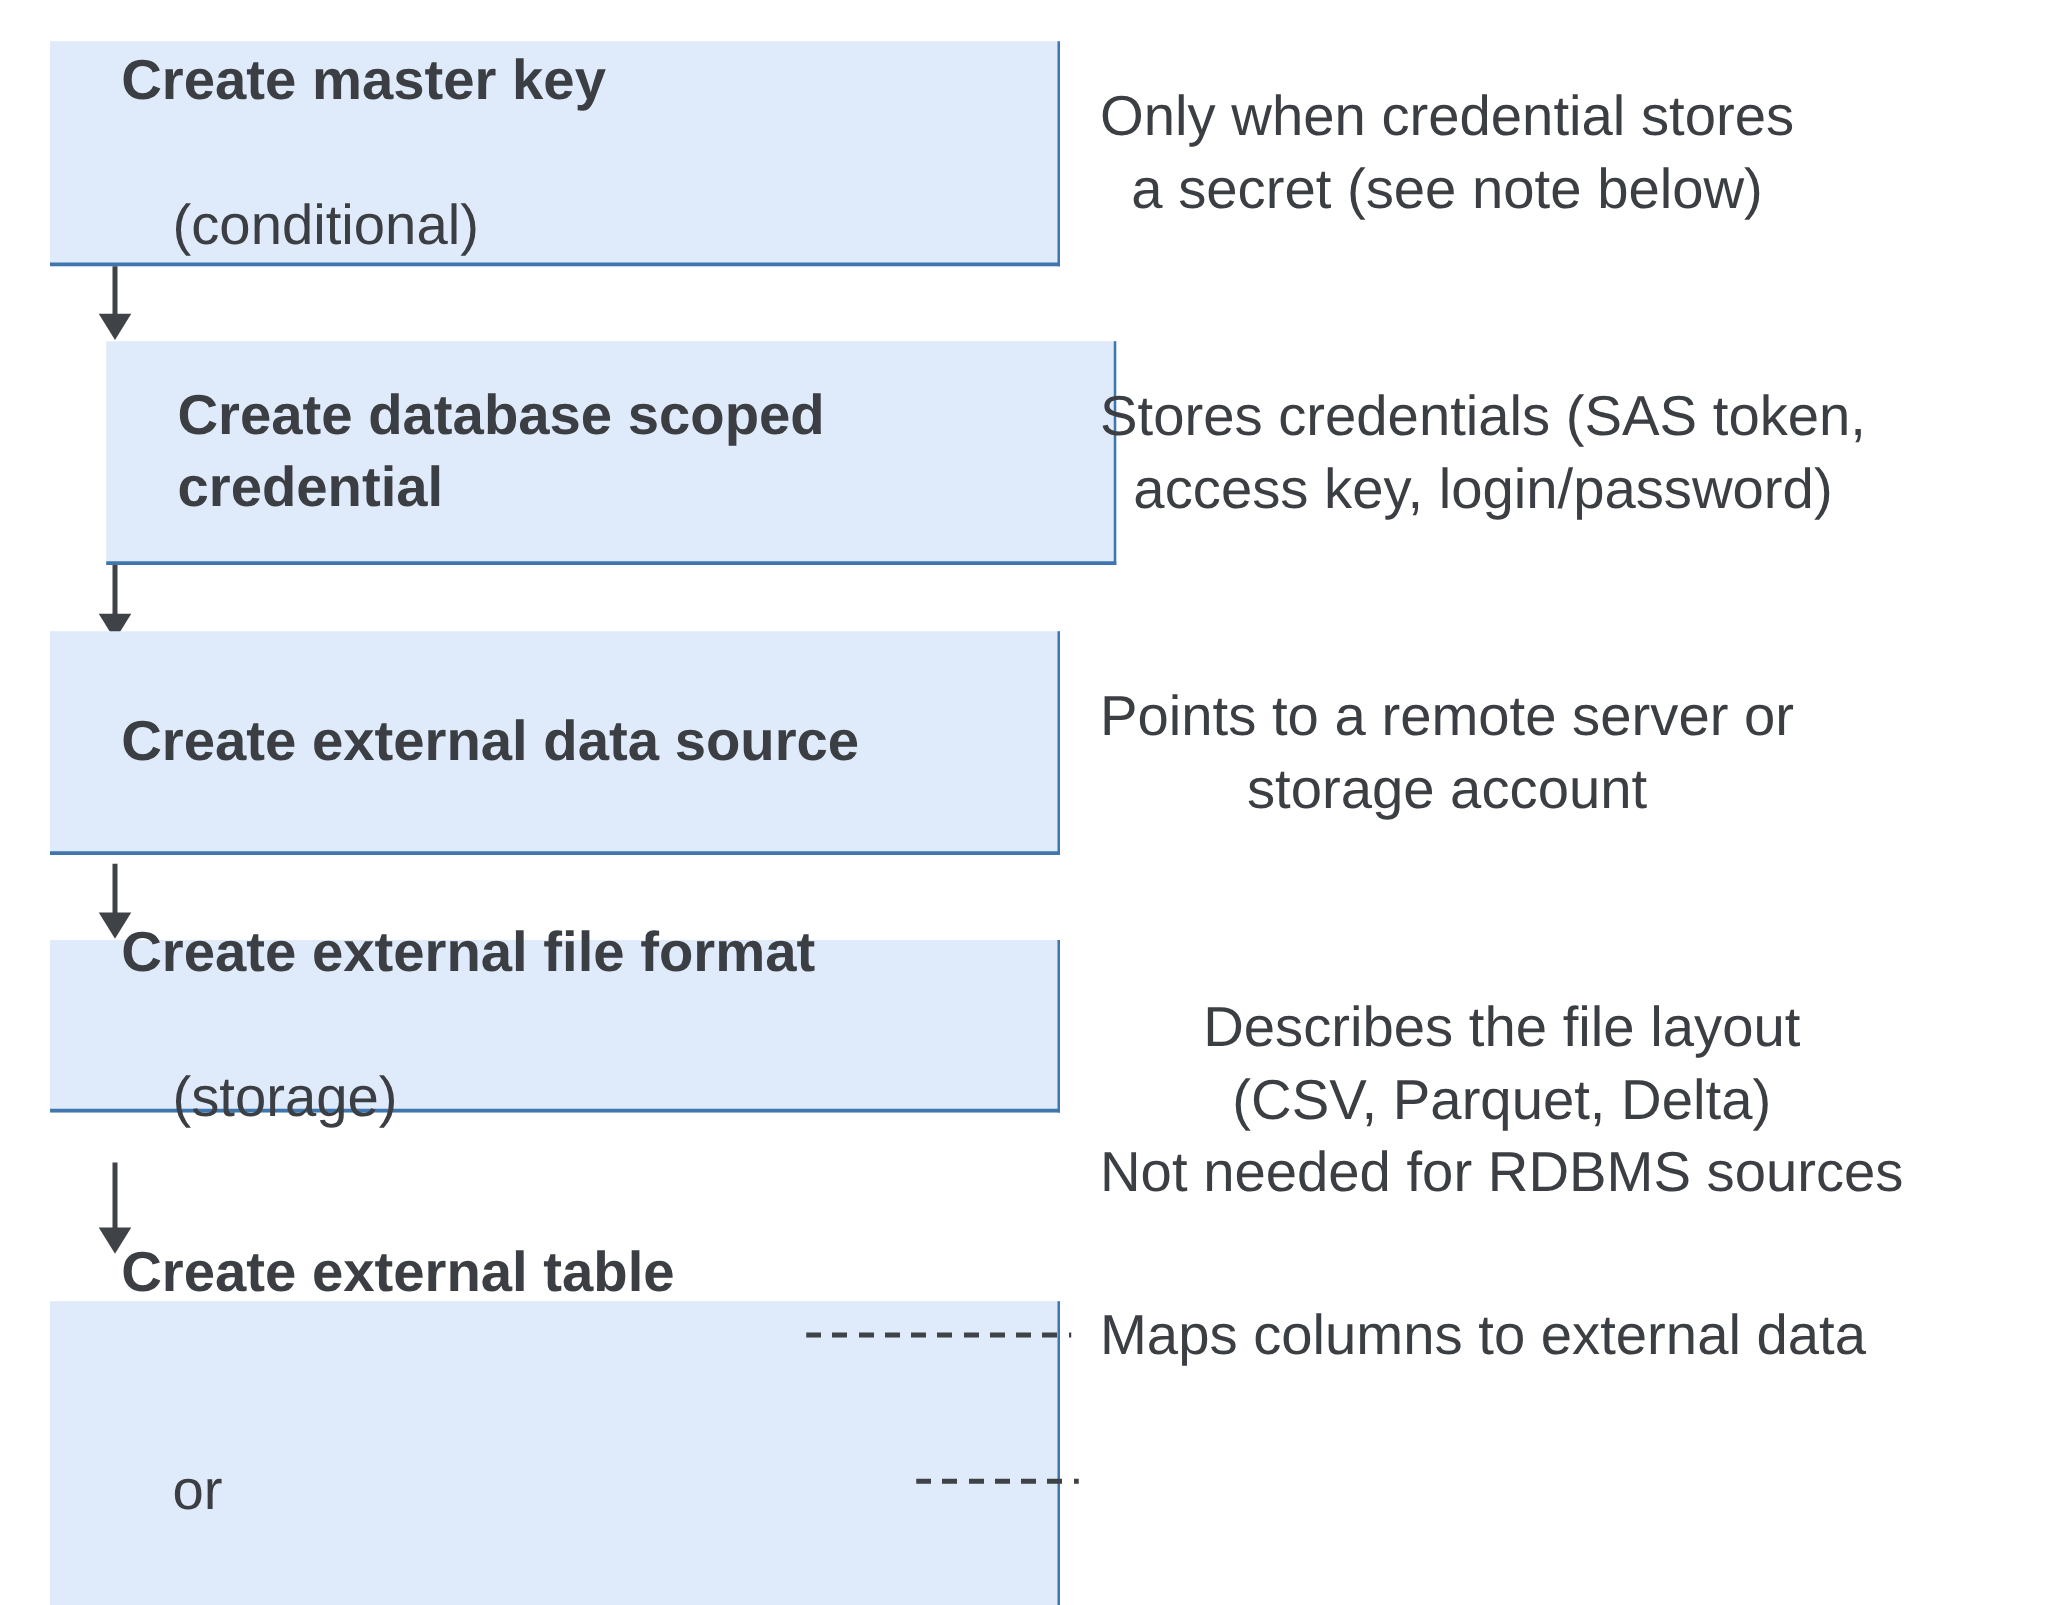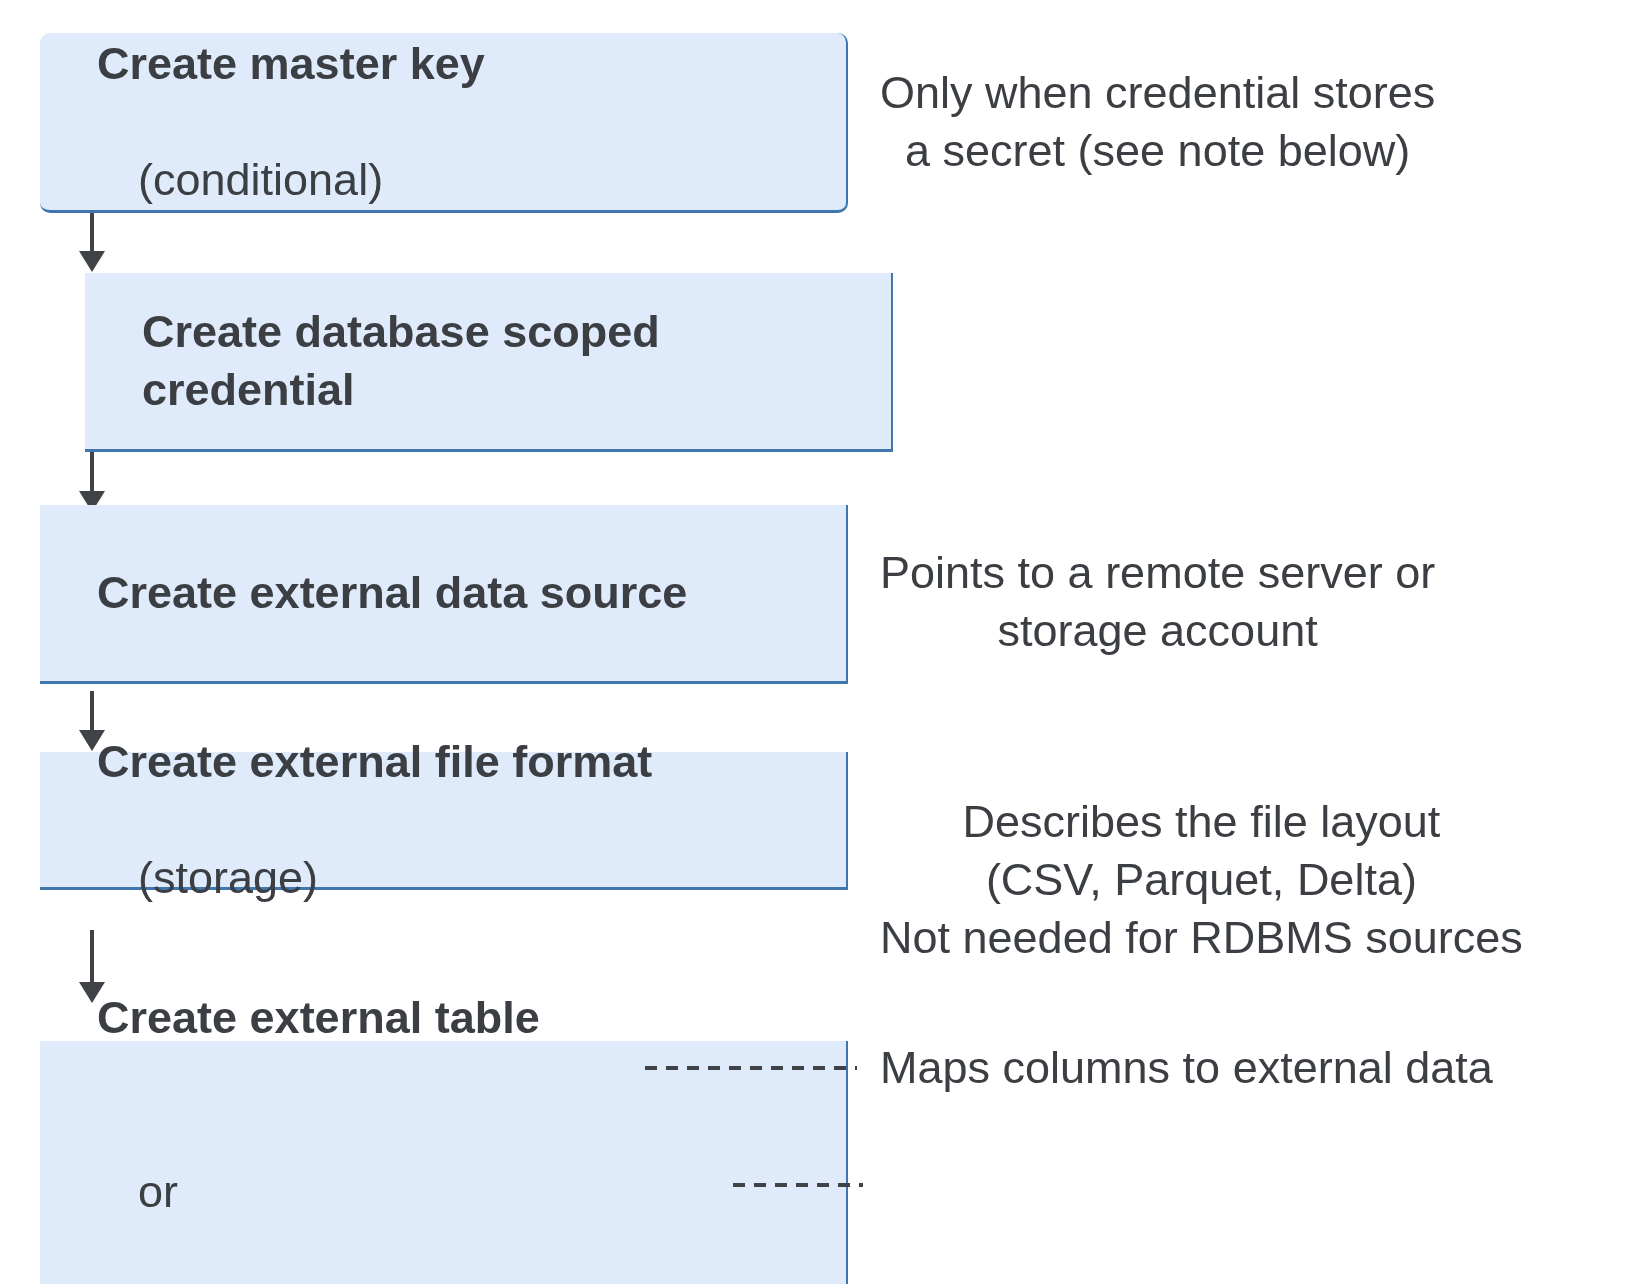--- a/index.html
+++ b/index.html
@@ -77,21 +77,21 @@
     height: 4px;
     background: repeating-linear-gradient(90deg,
       var(--arrow) 0 12px, transparent 12px 21px);
   }
 </style>
 </head>
 <body>
 
 <div class="canvas">
 
-  <div class="box" style="top:33px; height:180px;border-radius:10px;">
+  <div class="box" style="top:33px; height:180px;">
     <div class="box-text">
       <span class="bold blk">Create master key</span>
       <span class="reg blk">(conditional)</span>
     </div>
   </div>
 
   <div class="arrow" style="top:213px; height:59px;">
     <div class="stem"></div>
     <div class="head"></div>
   </div>
@@ -144,20 +144,22 @@
       </span>
     </div>
   </div>
 
   <div class="dash" style="top:1066px; left:645px; width:212px;"></div>
   <div class="dash" style="top:1183px; left:733px; width:130px;"></div>
 
   <div class="note" style="top:64px;">Only when credential stores
 a secret (see note below)</div>
 
+  <div class="note" style="top:304px;">Stores credentials (SAS token,
+access key, login/password)</div>
 
   <div class="note" style="top:544px;">Points to a remote server or
 storage account</div>
 
   <div class="note" style="top:793px;">Describes the file layout
 (CSV, Parquet, Delta)
 Not needed for RDBMS sources</div>
 
   <div class="note" style="top:1039px;">Maps columns to external data</div>
 

